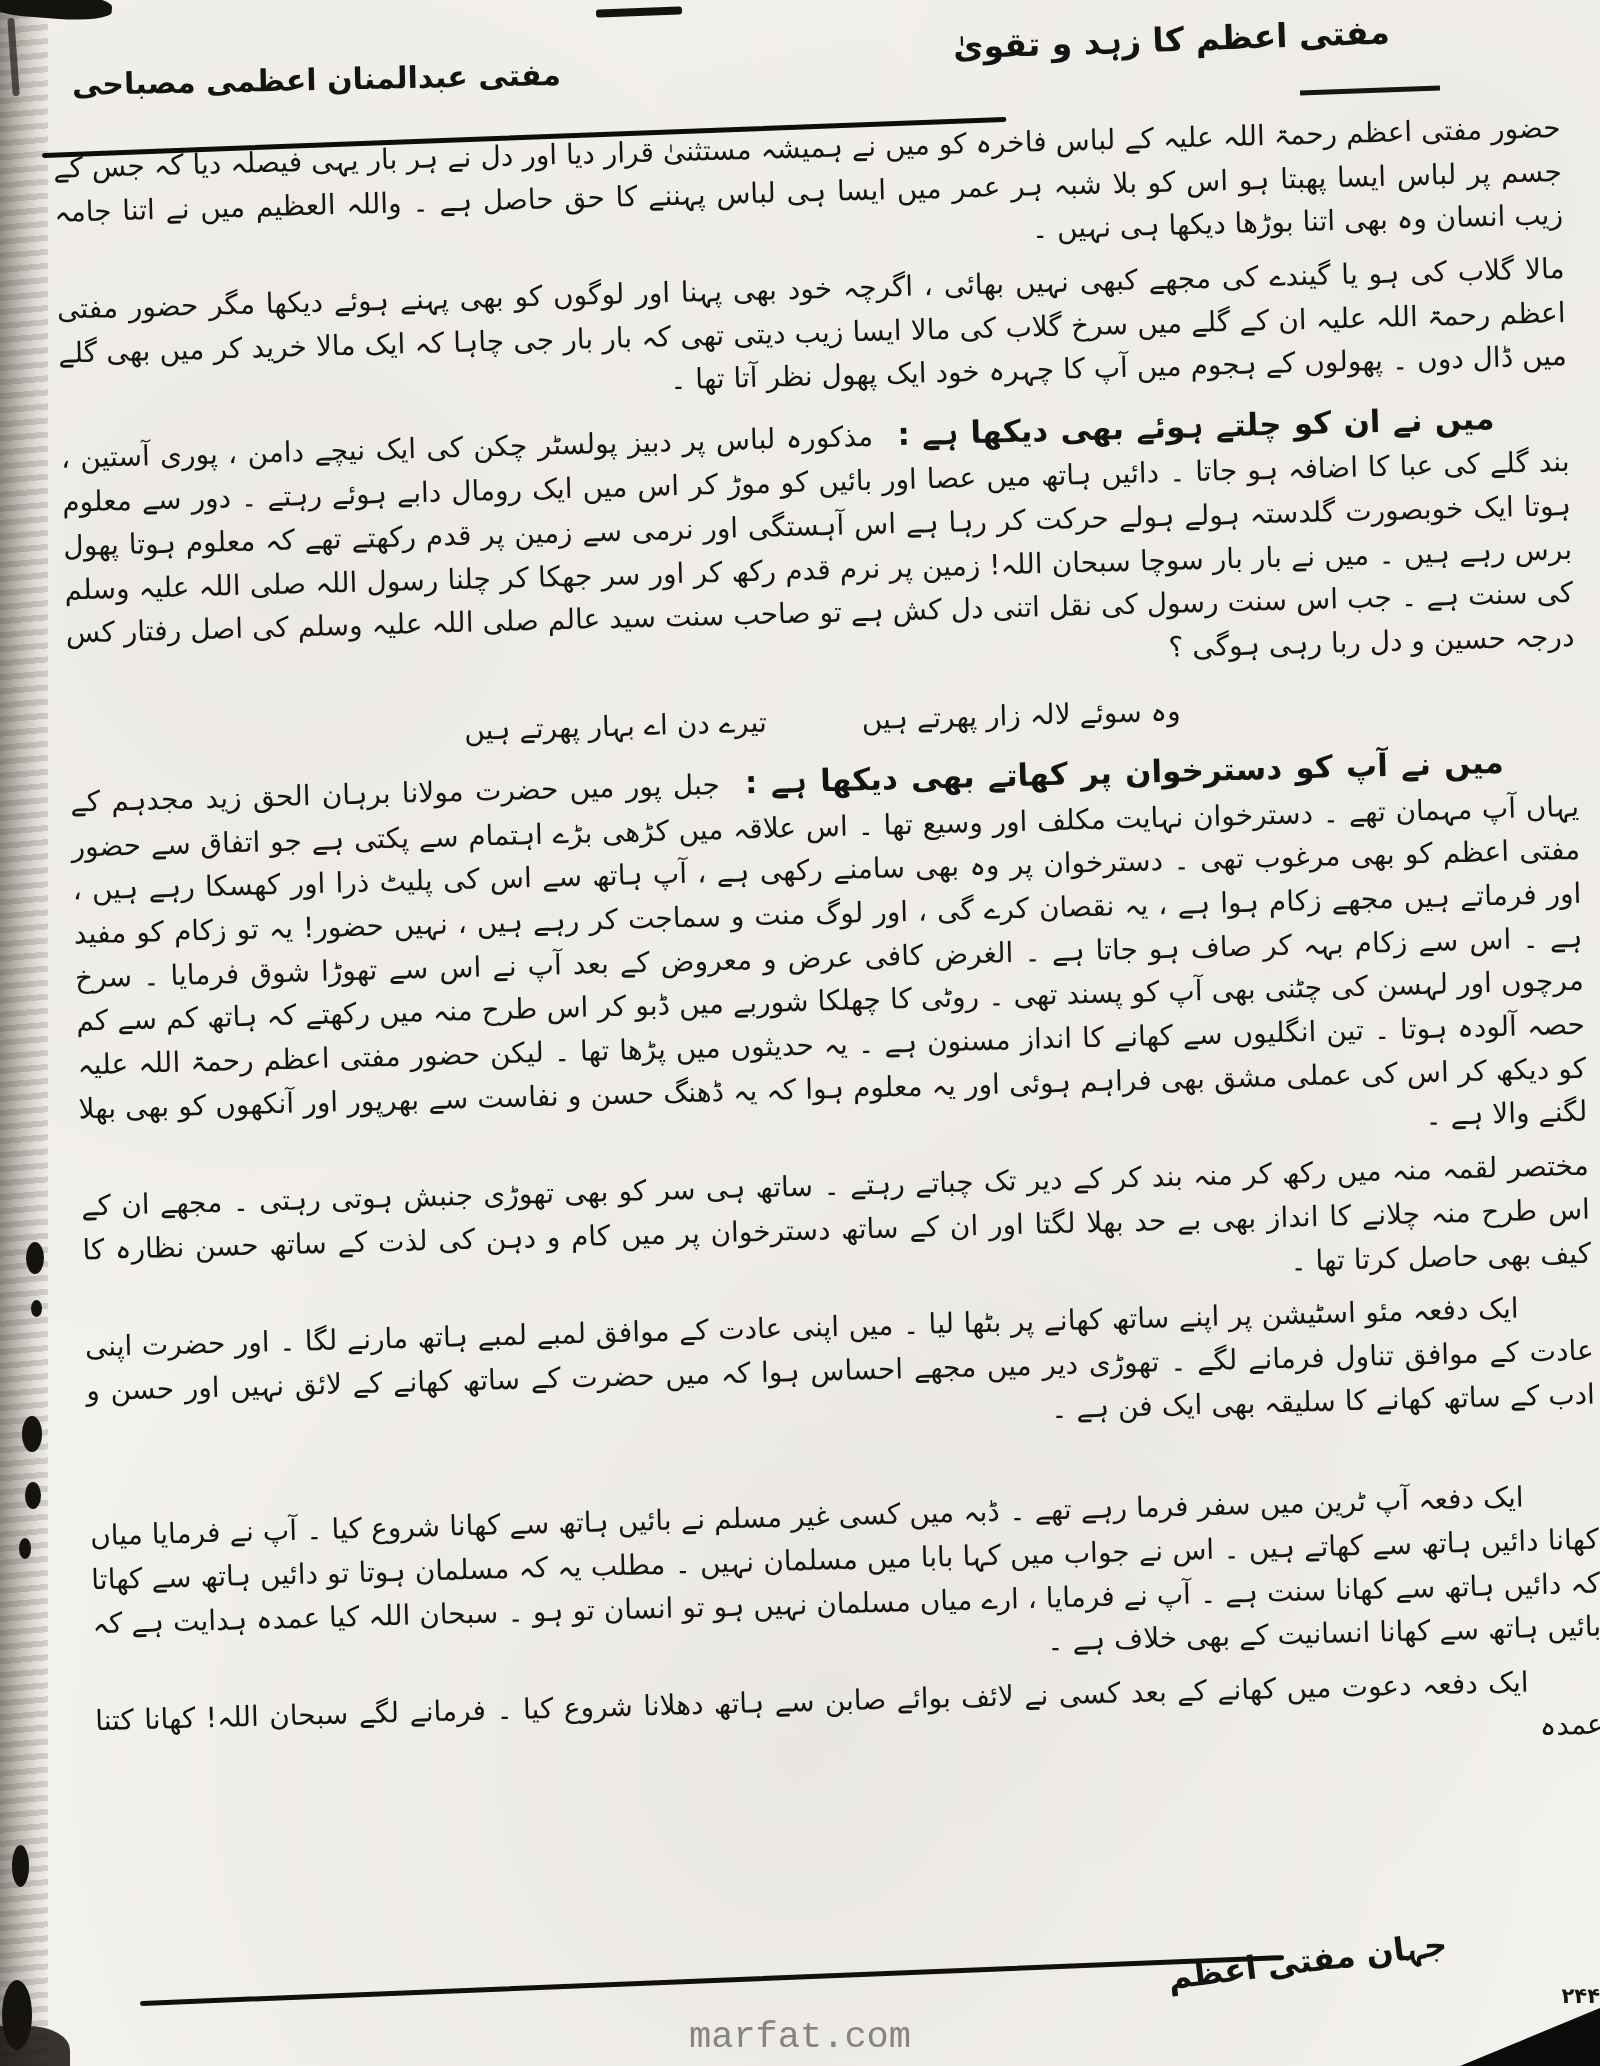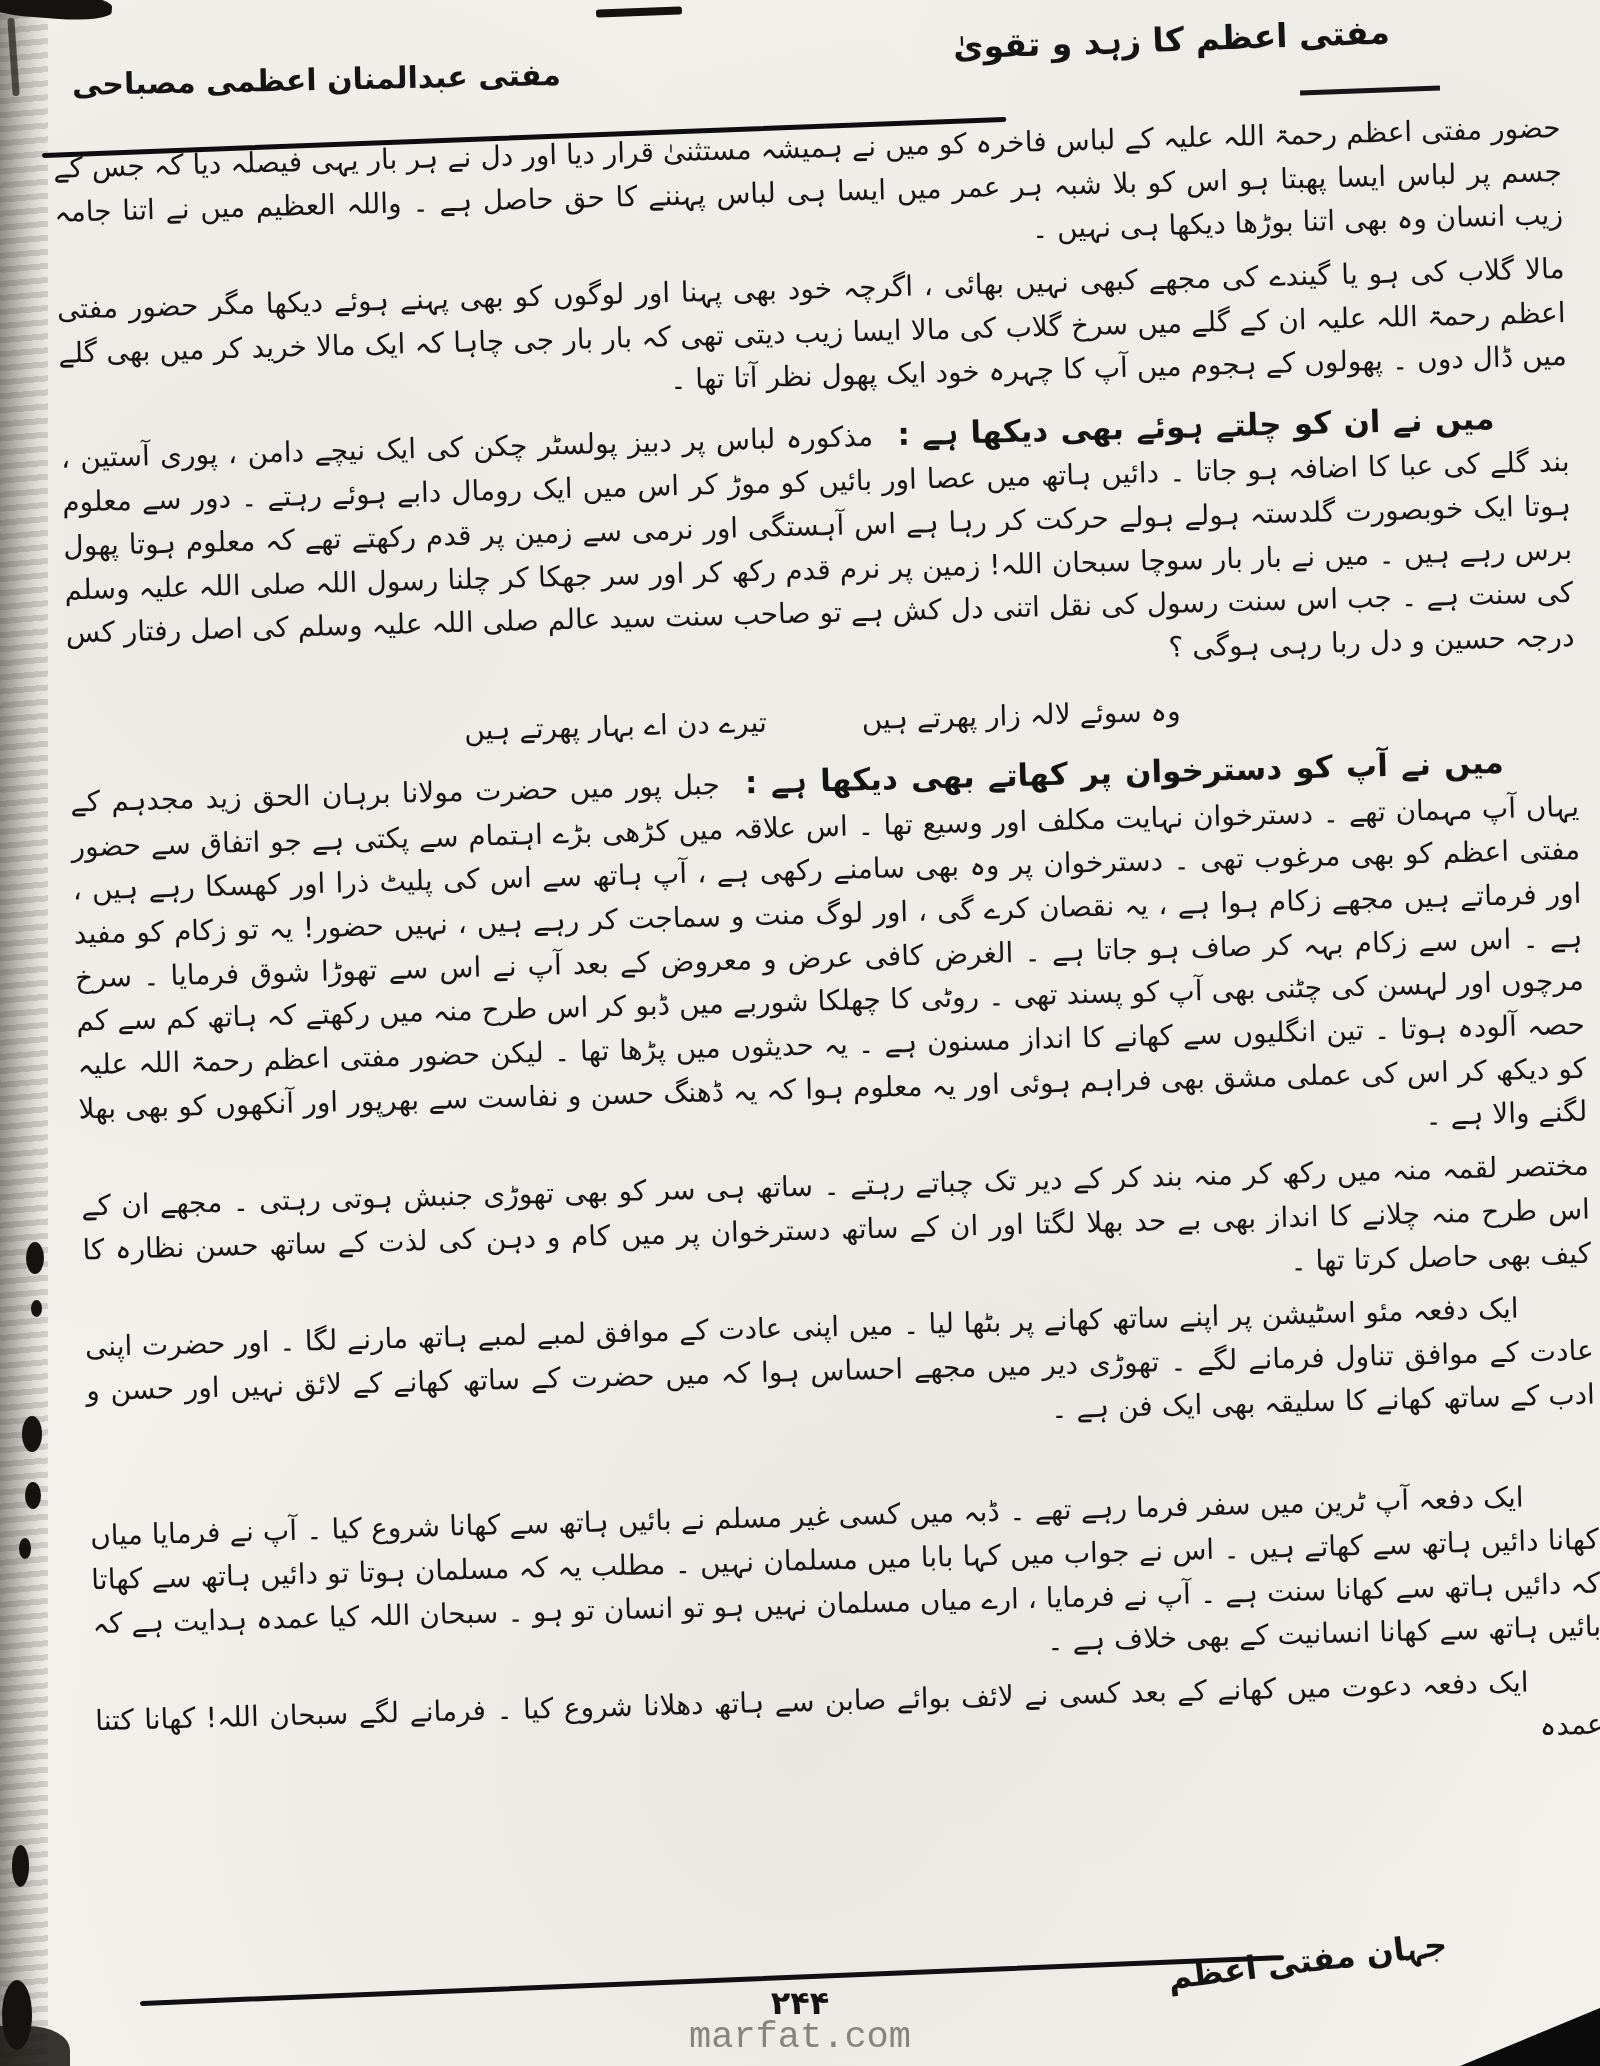--- a/index.html
+++ b/index.html
@@ -73,22 +73,22 @@
   
   .footer-rule{
     position:absolute;top:2001px;left:140px;width:1145px;height:5px;background:#101010;
     transform:rotate(-2.3deg);transform-origin:left center;border-radius:3px;
   }
   .book-title{
     position:absolute;right:152px;top:1942px;
     font-size:32px;font-weight:bold;direction:rtl;transform:rotate(-7deg);
   }
   .page-number{
-    position:absolute;left:0;right:0;top:1984px;text-align:center;
-    font-size:32px;font-weight:bold;letter-spacing:6px;
+    position:absolute;left:0;right:0;top:1984px;text-align:right;
+    font-size:21px;font-weight:bold;letter-spacing:6px;
   }
   .watermark{
     position:absolute;left:0;right:0;top:2016px;text-align:center;
     font-family:Liberation Mono, monospace;
     font-size:37px;color:#868381;
   }
 </style>
 </head>
 <body>
 

